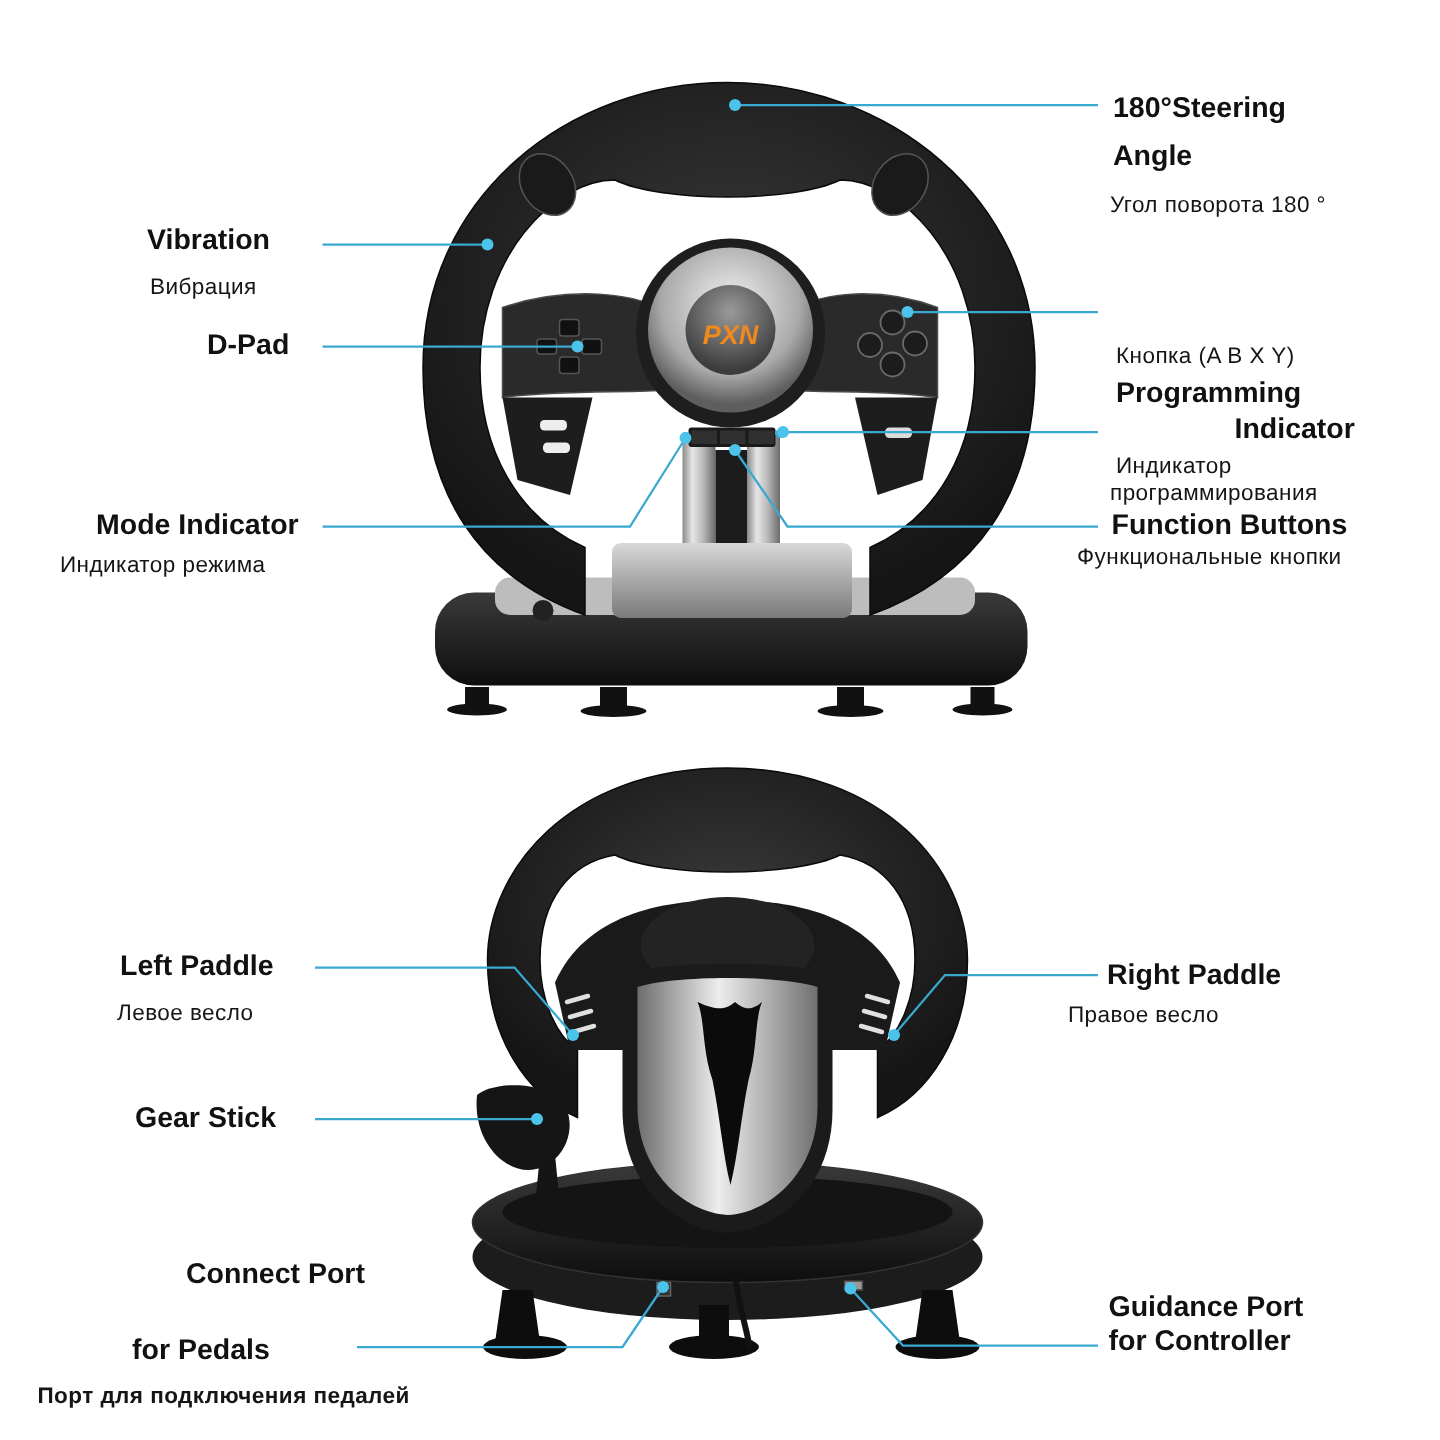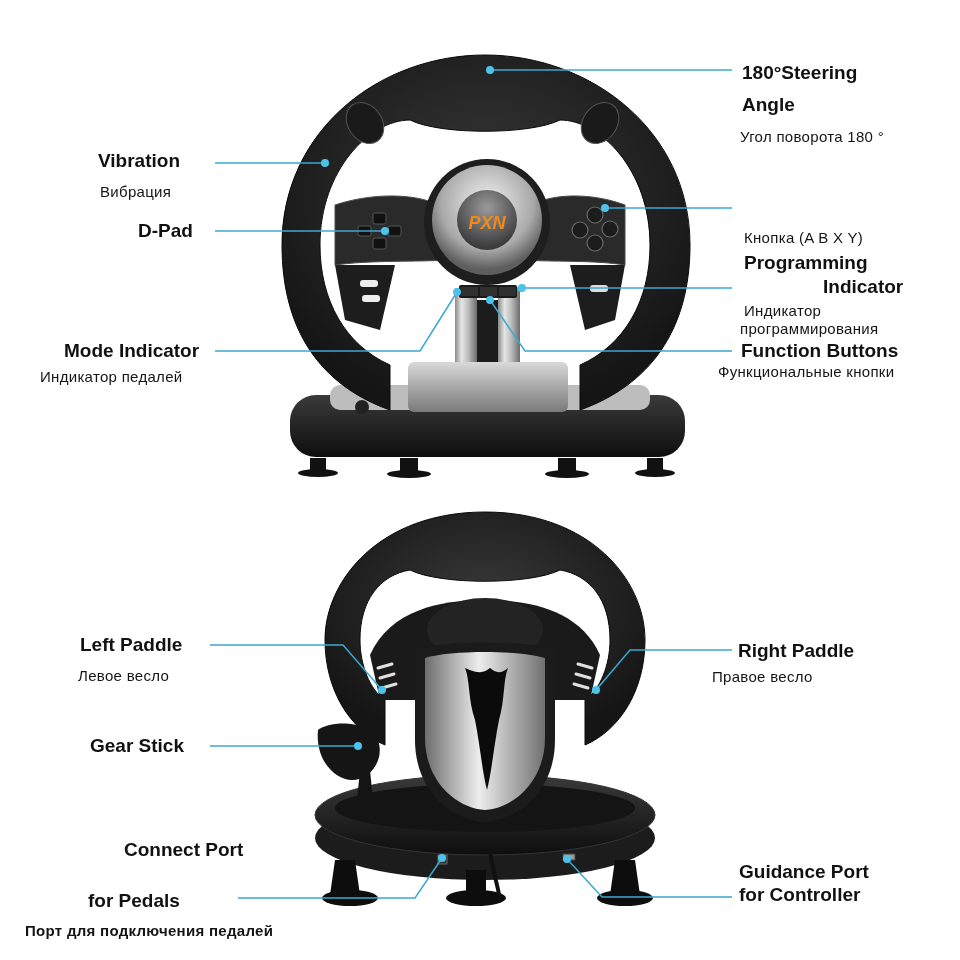--- a/index.html
+++ b/index.html
@@ -221,21 +221,21 @@
 <div class="lbl en" style="left:138px; top:219px;">D-Pad</div>
 
 <div class="lbl ru" style="left:744px; top:228px;">Кнопка (A B X Y)</div>
 
 <div class="lbl en" style="left:744px; top:251px;">Programming</div>
 <div class="lbl en" style="left:782px; top:275px;margin-left:41px;">Indicator</div>
 <div class="lbl ru" style="left:744px; top:301px;">Индикатор</div>
 <div class="lbl ru" style="left:740px; top:319px;">программирования</div>
 
 <div class="lbl en" style="left:40px; top:339px;margin-left:24px;">Mode Indicator</div>
-<div class="lbl ru" style="left:40px; top:367px;">Индикатор педалей</div>
+<div class="lbl ru" style="left:40px; top:367px;">Индикатор режима</div>
 
 <div class="lbl en" style="left:741px; top:339px;">Function Buttons</div>
 <div class="lbl ru" style="left:718px; top:362px;">Функциональные кнопки</div>
 
 <div class="lbl en" style="left:80px; top:633px;">Left Paddle</div>
 <div class="lbl ru" style="left:78px; top:666px;">Левое весло</div>
 
 <div class="lbl en" style="left:738px; top:639px;">Right Paddle</div>
 <div class="lbl ru" style="left:712px; top:667px;">Правое весло</div>
 

